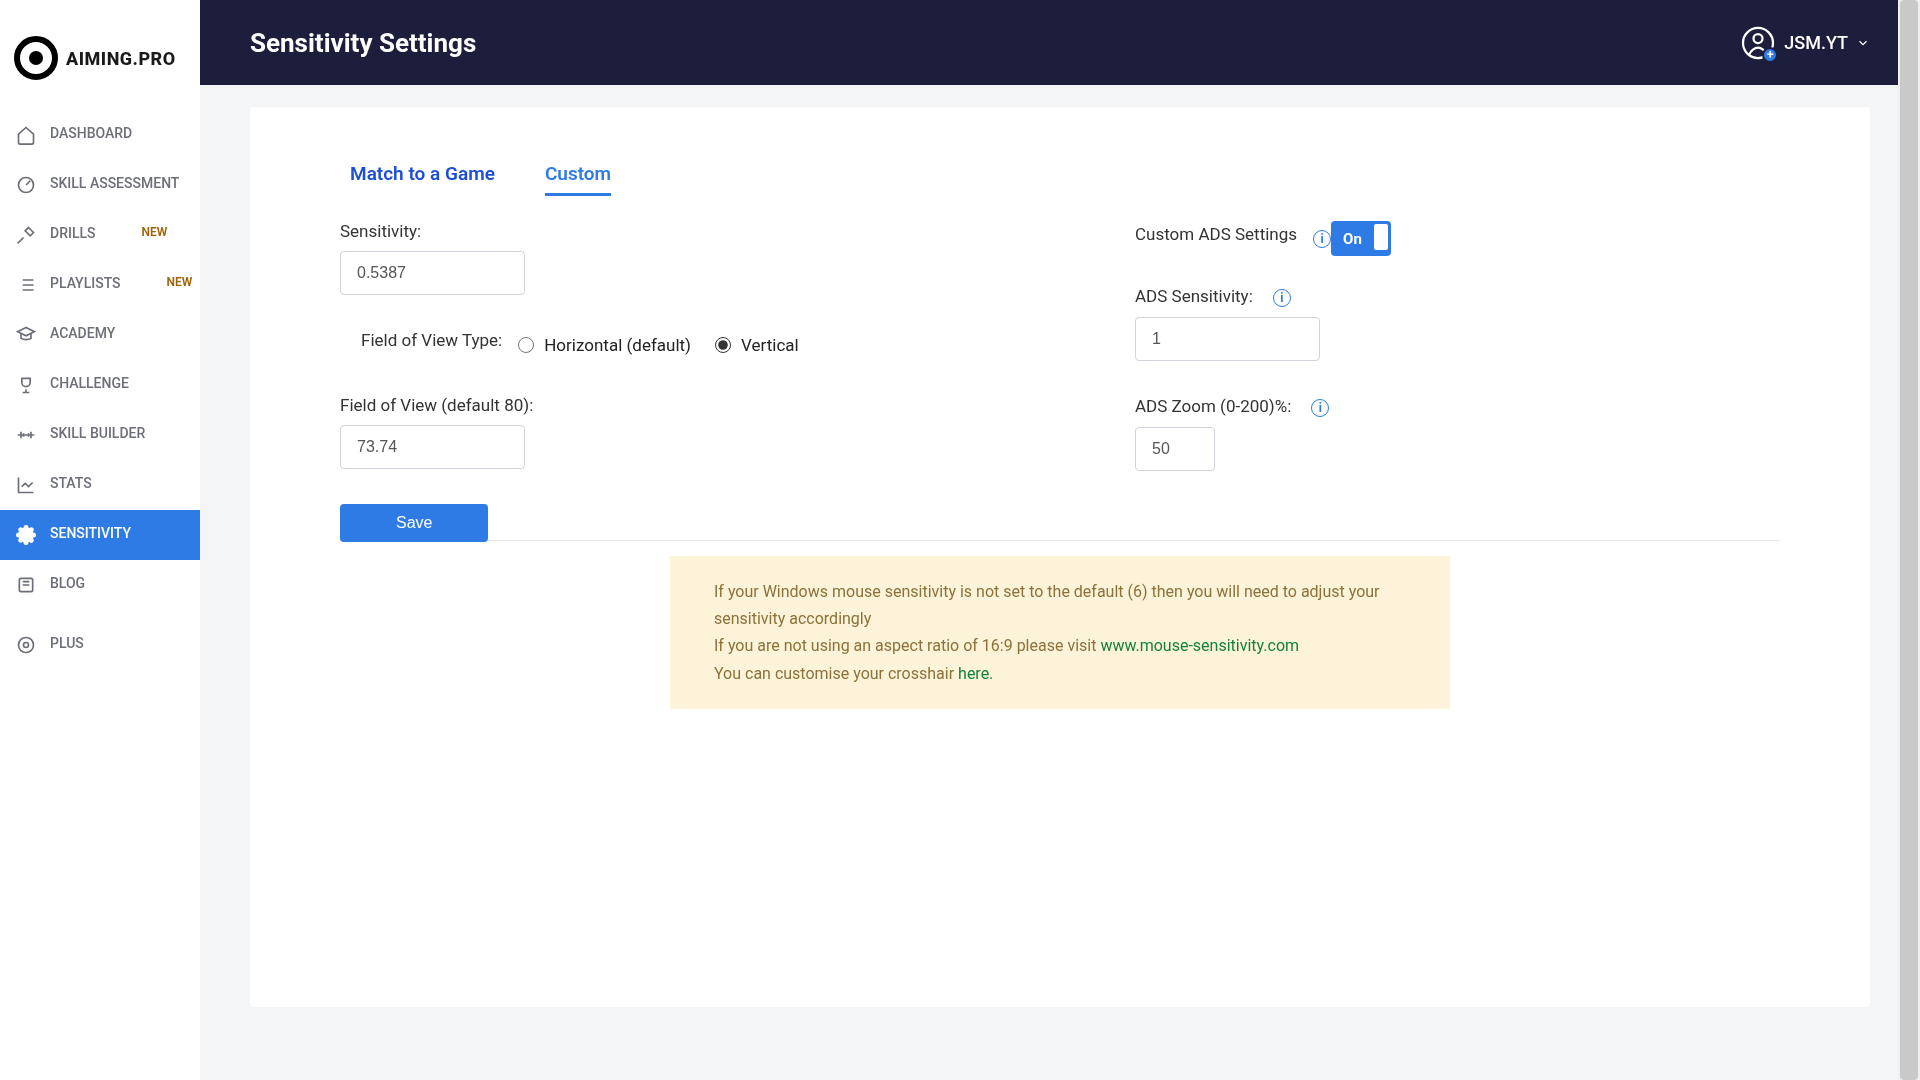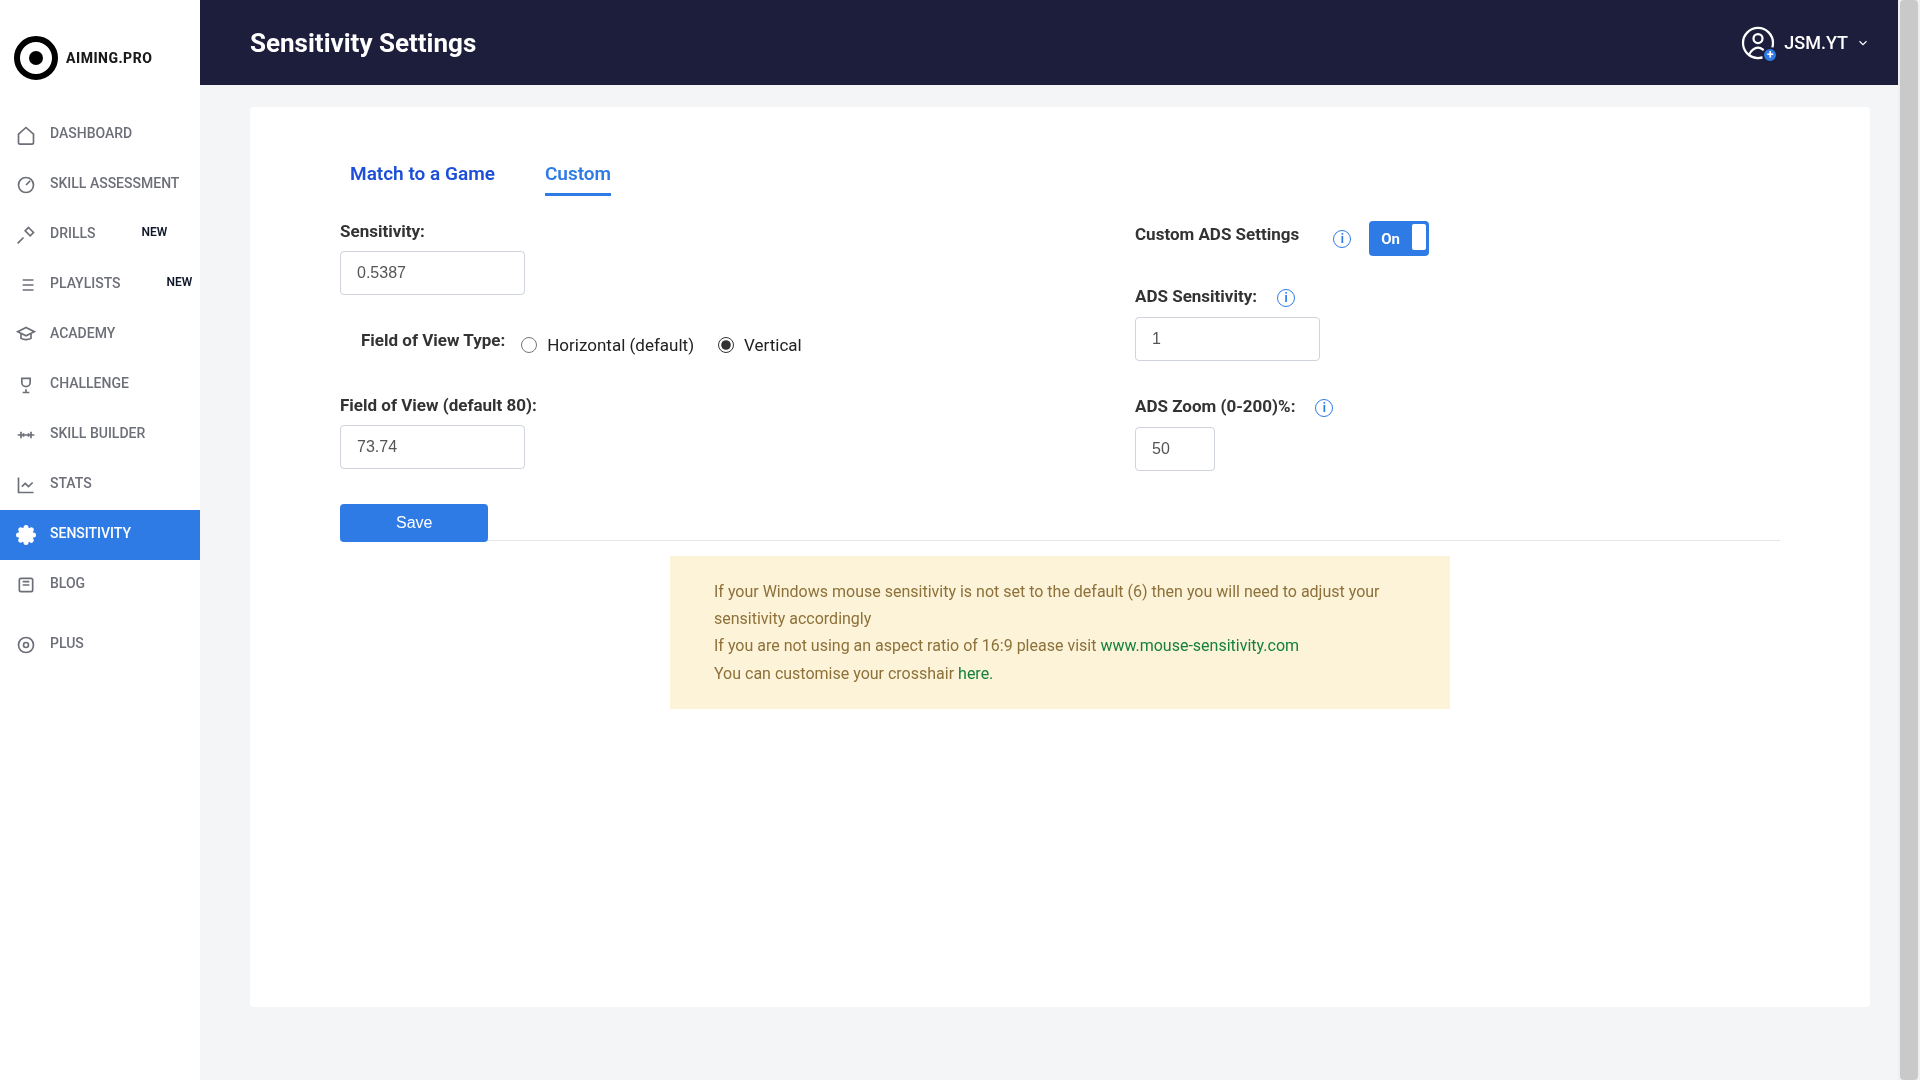--- a/index.html
+++ b/index.html
@@ -34,21 +34,21 @@
   justify-content: center;
 }
 .logo-icon::after {
   content: "";
   width: 14px; height: 14px;
   background: #000;
   border-radius: 50%;
 }
 .logo-text {
   font-weight: 800;
-  font-size: 14px;
+  font-size: 18px;
   letter-spacing: 0.5px;
 }
 .nav { display: flex; flex-direction: column; }
 .nav-item {
   display: flex;
   align-items: flex-start;
   gap: 14px;
   padding: 15px 16px;
   color: #6d6f78;
   font-size: 14px;
@@ -58,21 +58,21 @@
 .nav-item.active {
   background: #2e7be6;
   color: #fff;
 }
 .nav-item .icon { width: 20px; display:flex; align-items:center; justify-content:center; }
 .nav-item .icon svg { stroke: #6d6f78; }
 .nav-item.active .icon svg { stroke: #fff; fill:#fff; }
 .nav-item .label { font-weight: 500; }
 .badge-new {
   background: transparent;
-  color: #0f172a;
+  color: #a16207;
   font-size: 12px;
   font-weight: 600;
   text-transform: uppercase;
   padding-left: 32px;
 }
 .main { flex: 1; display: flex; flex-direction: column; background:#f4f5f7; }
 .topbar {
   height: 85px;
   background: #1d1d3c;
   color: #fff;
@@ -123,21 +123,20 @@
   border-bottom: 3px solid #2e7be6;
 }
 .form-row { display: flex; gap: 150px; }
 .form-col { flex:1; }
 .field { margin-bottom: 35px; }
 .field-label {
   display: block;
   font-size: 17px;
   color: #333;
   margin-bottom: 10px;
-  font-weight: bold;
 }
 .field-label.inline { display:inline; margin-right:10px; }
 .info-icon {
   display:inline-flex;
   width:18px;height:18px;
   border:1.5px solid #2e7be6;
   border-radius:50%;
   align-items:center;justify-content:center;
   color:#2e7be6;
   font-size:12px;font-weight:700;
@@ -149,21 +148,21 @@
   border-radius: 4px;
   padding: 12px 16px;
   font-size: 16px;
   color:#555;
   width: 185px;
 }
 input[type="text"].small { width: 80px; }
 .radio-row { display:flex; align-items:center; gap:6px; font-size:17px; color:#222;margin-left:21px;}
 .radio-row input[type="radio"]{ width:16px;height:16px; accent-color: #333; margin-right:4px;}
 .radio-row label{ margin-right:18px; }
-.toggle-row { display:flex; align-items:center; gap:18px; margin-bottom:30px; }
+.toggle-row { display:flex; align-items:center; margin-bottom:30px; }
 .toggle {
   width: 60px; height: 35px;
   background:#2e7be6;
   border-radius:4px;
   position:relative;
   display:flex;align-items:center;
   padding:0 12px;
   color:#fff;font-size:15px;
   cursor:pointer;
   font-weight:bold;

